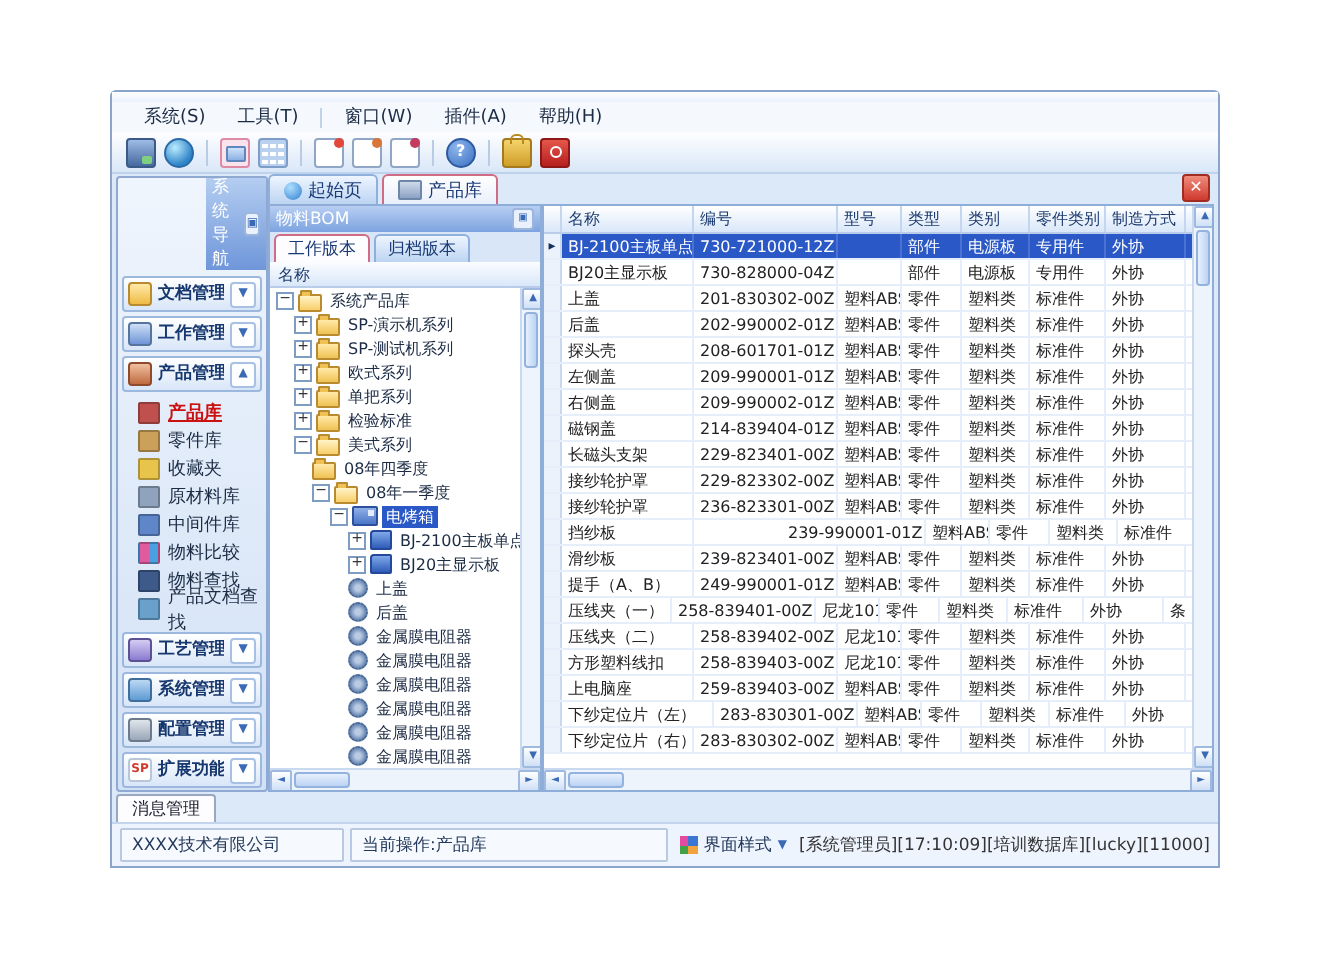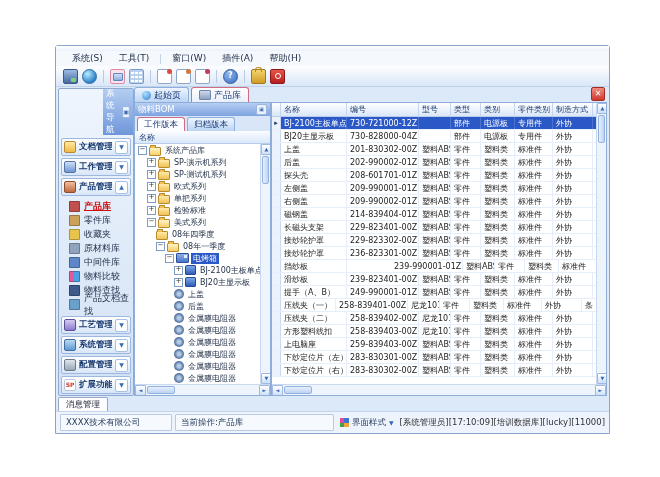--- a/index.html
+++ b/index.html
@@ -609,21 +609,21 @@
                 <span class="td" style="width: 72px;">259-839403-00Z</span>
                 <span class="td" style="width: 32px;">塑料ABS</span>
                 <span class="td" style="width: 30px;">零件</span>
                 <span class="td" style="width: 34px;">塑料类</span>
                 <span class="td" style="width: 38px;">标准件</span>
                 <span class="td" style="width: 40px;">外协</span>
                 <span class="td" style="width: 22px;">条</span>
               </div>
               <div class="tr">
                 <span class="td-ind"></span>
-                <span class="td" style="width: 66px;">下纱定位片（左）</span>
+                <span class="td" style="width: 76px;">下纱定位片（左）</span>
                 <span class="td" style="width: 72px;">283-830301-00Z</span>
                 <span class="td" style="width: 32px;">塑料ABS</span>
                 <span class="td" style="width: 30px;">零件</span>
                 <span class="td" style="width: 34px;">塑料类</span>
                 <span class="td" style="width: 38px;">标准件</span>
                 <span class="td" style="width: 40px;">外协</span>
                 <span class="td" style="width: 22px;">条</span>
               </div>
               <div class="tr">
                 <span class="td-ind"></span>

